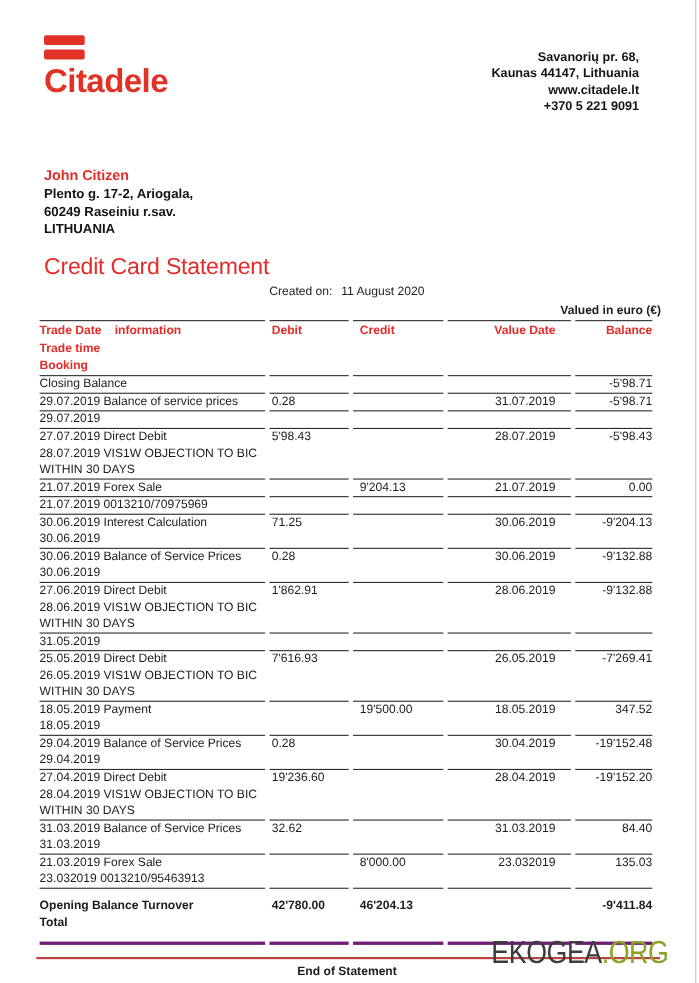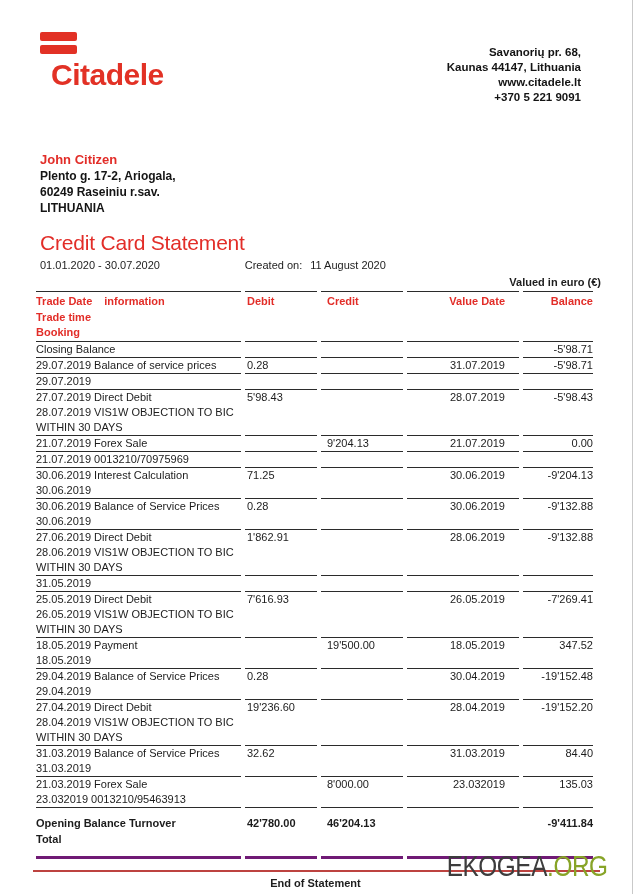--- a/index.html
+++ b/index.html
@@ -5,21 +5,21 @@
   html,body { margin:0; padding:0; background:#ffffff; }
   .page {
     position:relative; width:635px; height:894px; overflow:hidden;
     background:#ffffff; font-family:"Liberation Sans", sans-serif; color:#1d1d1d;
   }
   .page-edge { position:absolute; top:0; bottom:0; right:2px; width:1px; background:#c9c9c9; }
 
   
   .header { display:flex; justify-content:space-between; padding:32px 54px 0 40px; }
   .logo-bars .bar { width:37px; height:9px; background:#e23125; border-radius:2px; margin-bottom:4px; }
-  .logo-text { margin-top:4px; font-size:30px; font-weight:bold; letter-spacing:-0.5px; color:#e23125;margin-left:11px; }
+  .logo-text { margin-top:4px; font-size:30px; font-weight:bold; letter-spacing:-0.5px; color:#e23125; }
   .bank-address { margin-top:13px; text-align:right; font-size:11.5px; font-weight:bold; line-height:15px; color:#141414; }
 
   
   .customer { margin:46px 16px 0 40px; }
   .customer-name { color:#e22d28; font-weight:bold; font-size:13px; line-height:17px; }
   .customer-line { font-weight:bold; font-size:12px; line-height:16px; color:#141414; }
 
   
   .title-row { display:flex; justify-content:flex-start; align-items:flex-start; margin:15px 40px 0 40px; }
   .stmt-title { font-size:21px; font-weight:400; color:#e22d28; letter-spacing:-0.2px; line-height:24px; }
@@ -80,21 +80,20 @@
   <div class="customer">
     <div class="customer-name">John Citizen</div>
     <div class="customer-line">Plento g. 17-2, Ariogala,</div>
     <div class="customer-line">60249 Raseiniu r.sav.</div>
     <div class="customer-line">LITHUANIA</div>
   </div>
 
   <div class="title-row">
     <div>
       <div class="stmt-title">Credit Card Statement</div>
-      <div class="stmt-period">01.01.2020 - 30.07.2020</div>
     </div>
     <div class="created">
       <span class="lbl">Created on:</span><span>11 August 2020</span>
     </div>
   </div>
 
   <div class="valued">Valued in euro (€)</div>
 
   <table class="stmt">
     <colgroup>

